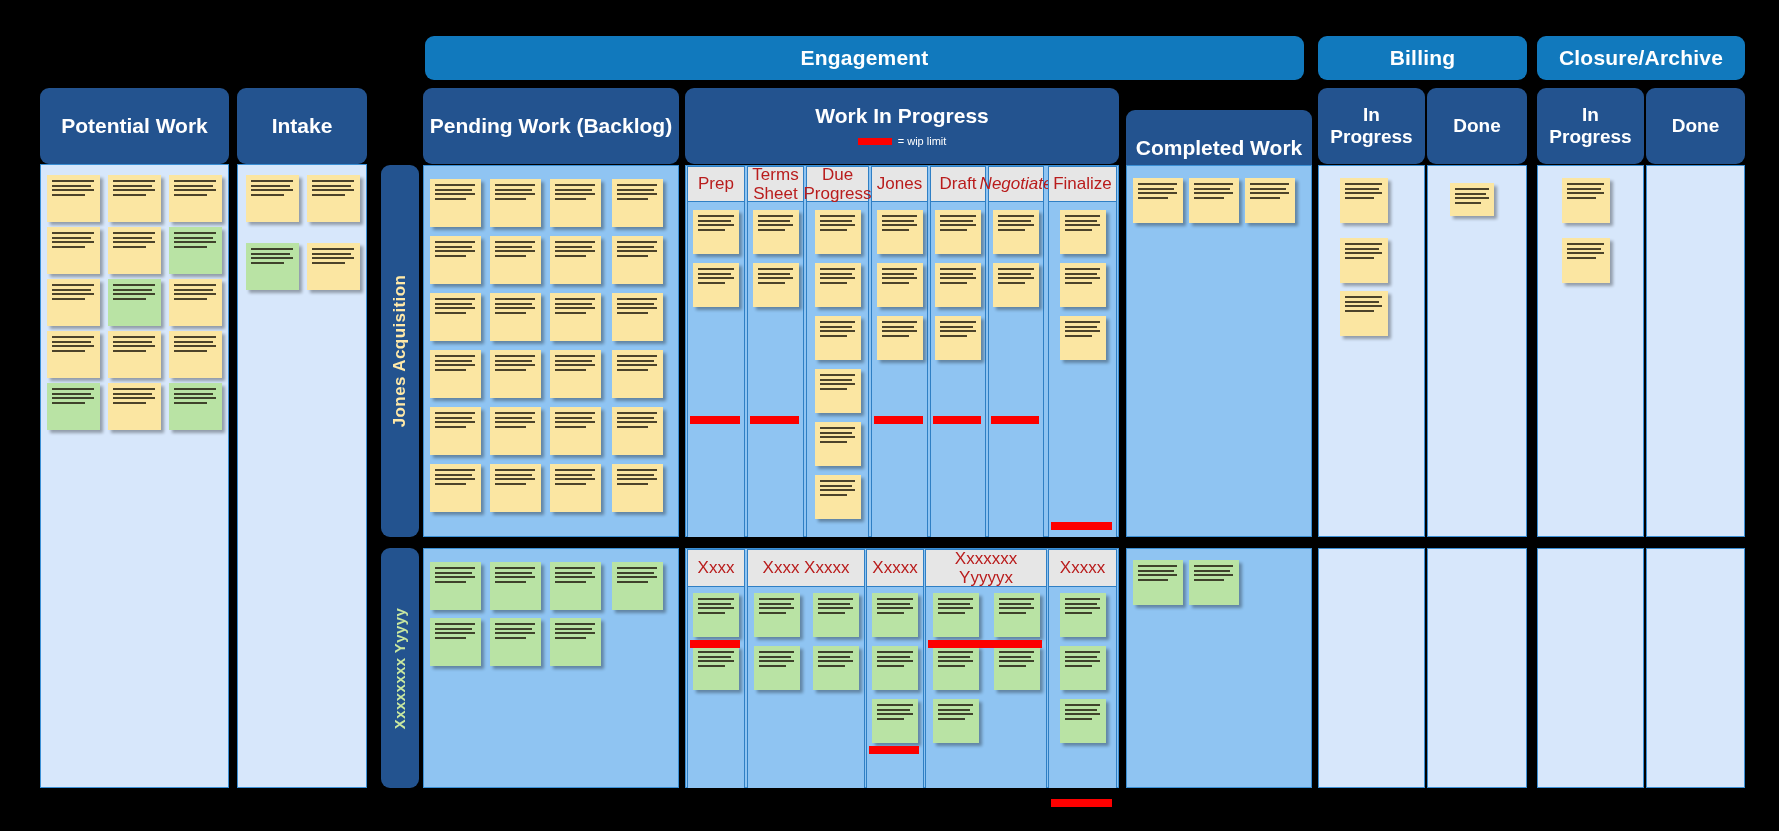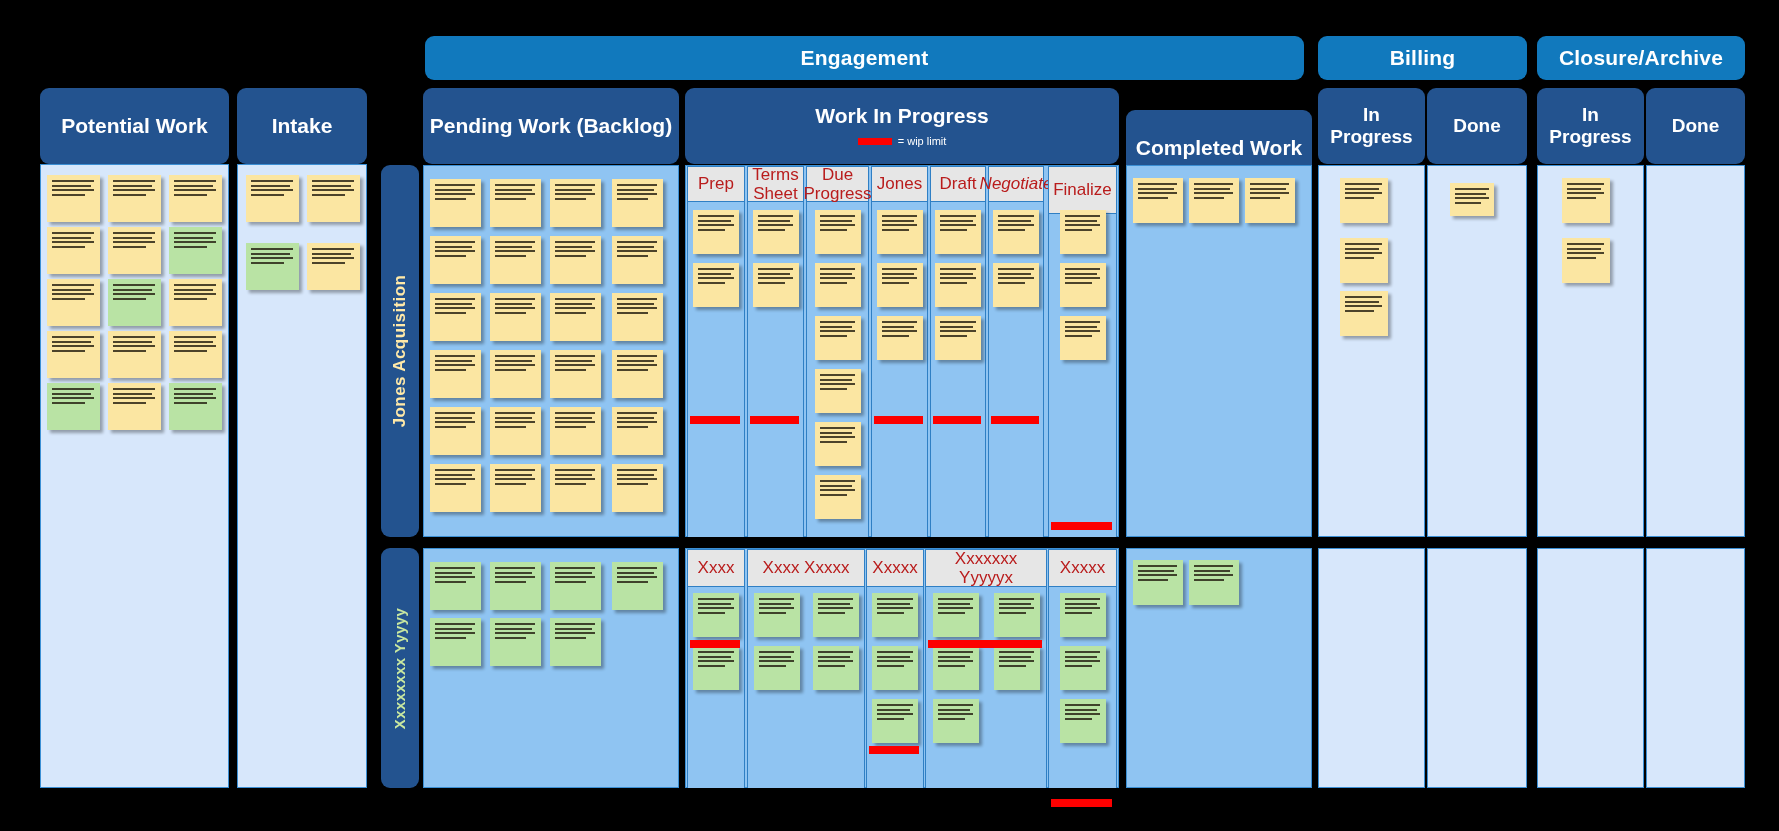--- a/index.html
+++ b/index.html
@@ -652,21 +652,21 @@
         <div class="ln w74"></div>
       </div>
       <div class="note" style="left: 993px; top: 263px; width: 46px; height: 44px;">
         <div class="ln w100"></div>
         <div class="ln w88"></div>
         <div class="ln w100"></div>
         <div class="ln w74"></div>
       </div>
       <div class="wip-bar" style="left: 991px; top: 416px; width: 48px;"></div>
       <div class="sub-col" style="left: 1048px; top: 202px; width: 69px; height: 335px;"></div>
-      <div class="sub-head" style="left: 1048px; top: 166px; width: 69px; height: 48px;">
+      <div class="sub-head" style="left: 1048px; top: 166px; width: 69px; height: 36px;">
         <span>Finalize</span>
       </div>
       <div class="note" style="left: 1059.5px; top: 210px; width: 46px; height: 44px;">
         <div class="ln w100"></div>
         <div class="ln w88"></div>
         <div class="ln w100"></div>
         <div class="ln w74"></div>
       </div>
       <div class="note" style="left: 1059.5px; top: 263px; width: 46px; height: 44px;">
         <div class="ln w100"></div>

